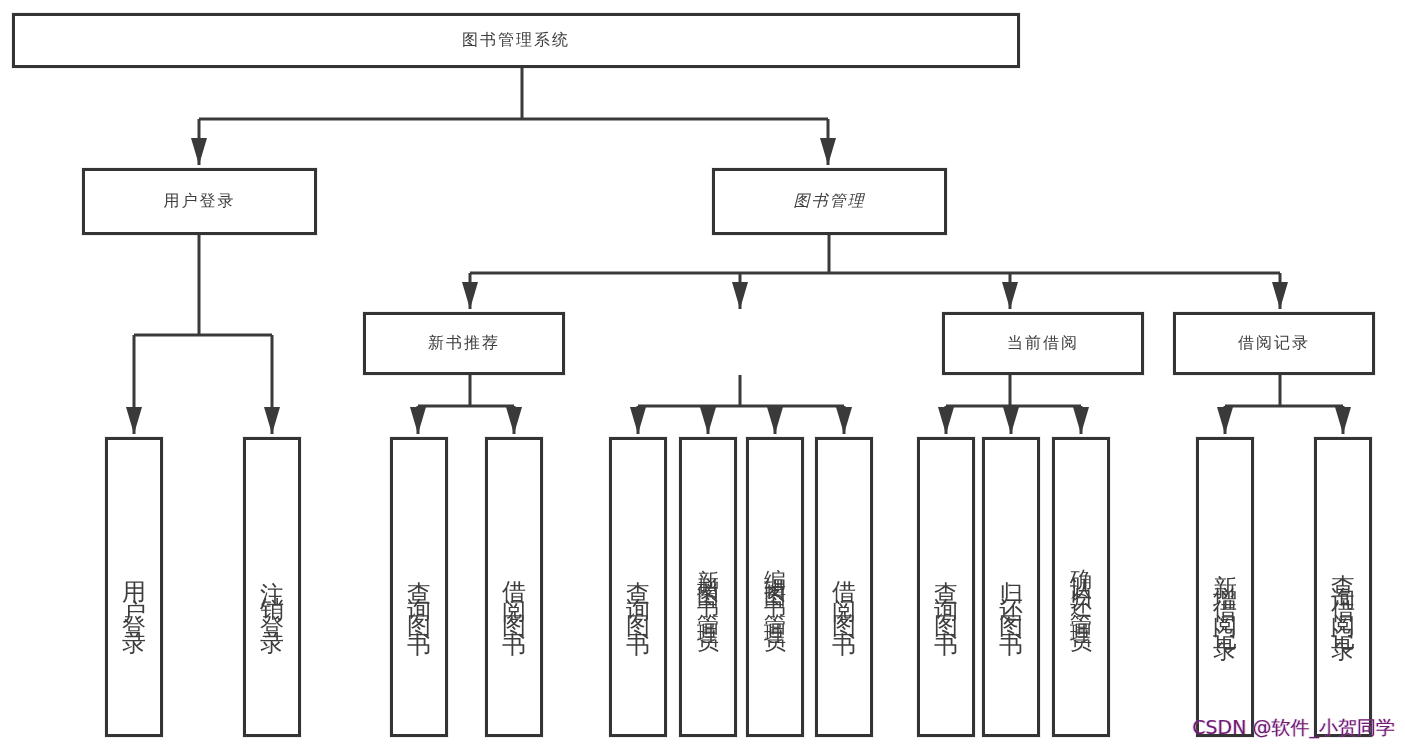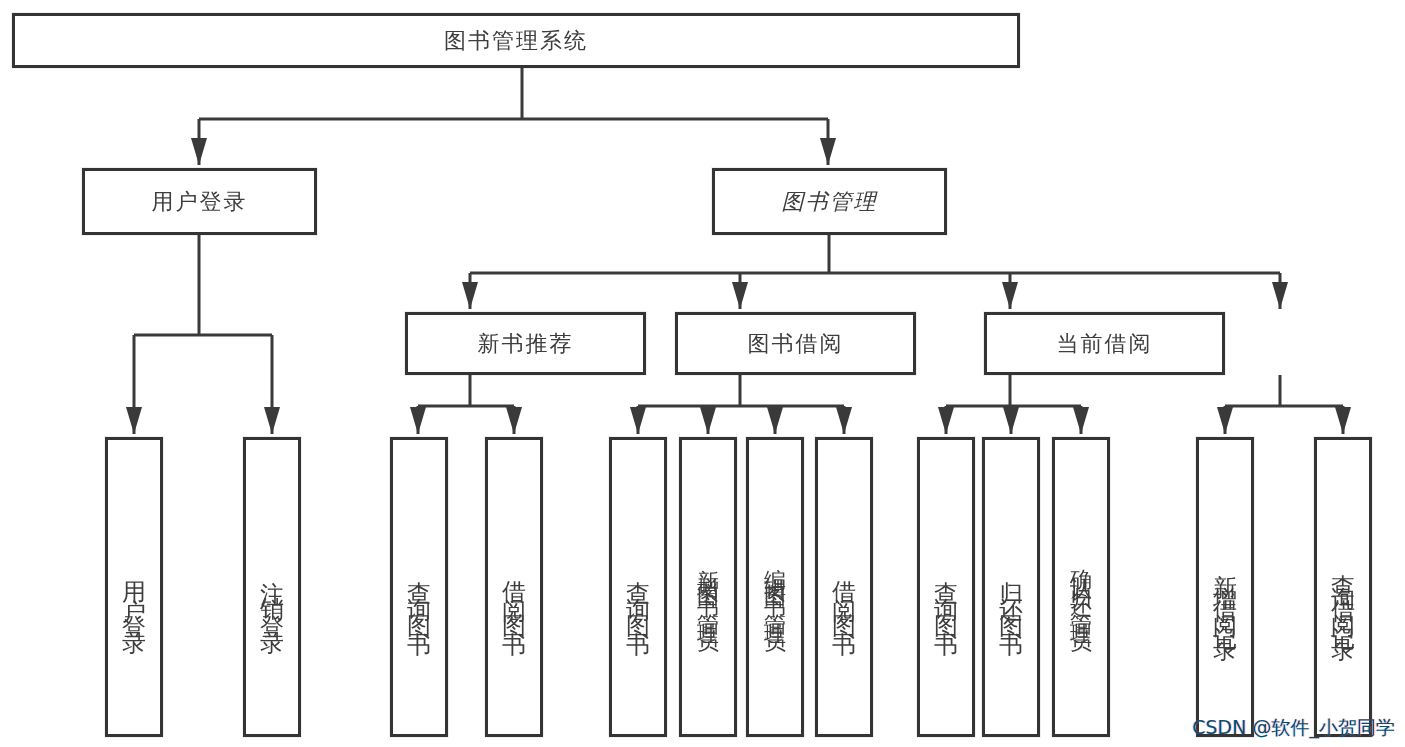--- a/index.html
+++ b/index.html
@@ -33,46 +33,46 @@
     background: #ffffff;
     border: 3px solid #343434;
     color: #3d3d3d;
     display: flex;
     align-items: center;
     justify-content: center;
     z-index: 1;
     box-shadow: 0 0 0 1px rgba(0,0,0,0.06);
   }
   .hlabel {
-    font-size: 22px;
+    font-size: 16px;
     letter-spacing: 2px;
     white-space: nowrap;
   }
   .root-box { left: 12px; top: 13px; width: 1008px; height: 55px; }
   .l1-box   { top: 168px; width: 235px; height: 67px; }
-  .l2-box   { top: 312px; width: 241px; height: 63px; margin-left: 42px; }
+  .l2-box   { top: 312px; width: 202px; height: 63px; }
   .leaf {
     top: 437px;
     width: 58px;
     height: 300px;
   }
   .vtext {
     writing-mode: vertical-rl;
     white-space: nowrap;
     color: #3d3d3d;
   }
   .ls4 .vtext { font-size: 24px; letter-spacing: 17px; margin-bottom: -17px; }
   .ls6 .vtext { font-size: 24px; letter-spacing: 13px; margin-bottom: -13px; }
   .ls9 .vtext { font-size: 22px; letter-spacing: 9px;  margin-bottom: -9px;  }
   .watermark {
     position: absolute;
     right: 10px;
     bottom: 6px;
     font-size: 19px;
-    color: #0c4a6e;
+    color: #701a75;
     z-index: 2;
     white-space: nowrap;
     text-shadow: 1px 0 0 rgba(232,120,120,0.35), -1px 0 0 rgba(120,140,240,0.35);
   }
 </style>
 </head>
 <body>
 
 <div class="canvas">
 
@@ -134,25 +134,25 @@
   <div class="box l1-box" style="left:82px;">
     <span class="hlabel">用户登录</span>
   </div>
   <div class="box l1-box" style="left:712px;font-style:italic;">
     <span class="hlabel">图书管理</span>
   </div>
 
   <div class="box l2-box" style="left:363px;">
     <span class="hlabel">新书推荐</span>
   </div>
-  <div class="box l2-box" style="left:633px;">
-    <span class="hlabel">图书借阅</span>
-  </div>
   <div class="box l2-box" style="left:942px;">
     <span class="hlabel">当前借阅</span>
+  </div>
+  <div class="box l2-box" style="left:1173px;">
+    <span class="hlabel">借阅记录</span>
   </div>
 
   <div class="box leaf ls4" style="left:105px;">
     <span class="vtext">用户登录</span>
   </div>
   <div class="box leaf ls4" style="left:243px;">
     <span class="vtext">注销登录</span>
   </div>
 
   <div class="box leaf ls4" style="left:390px;">

